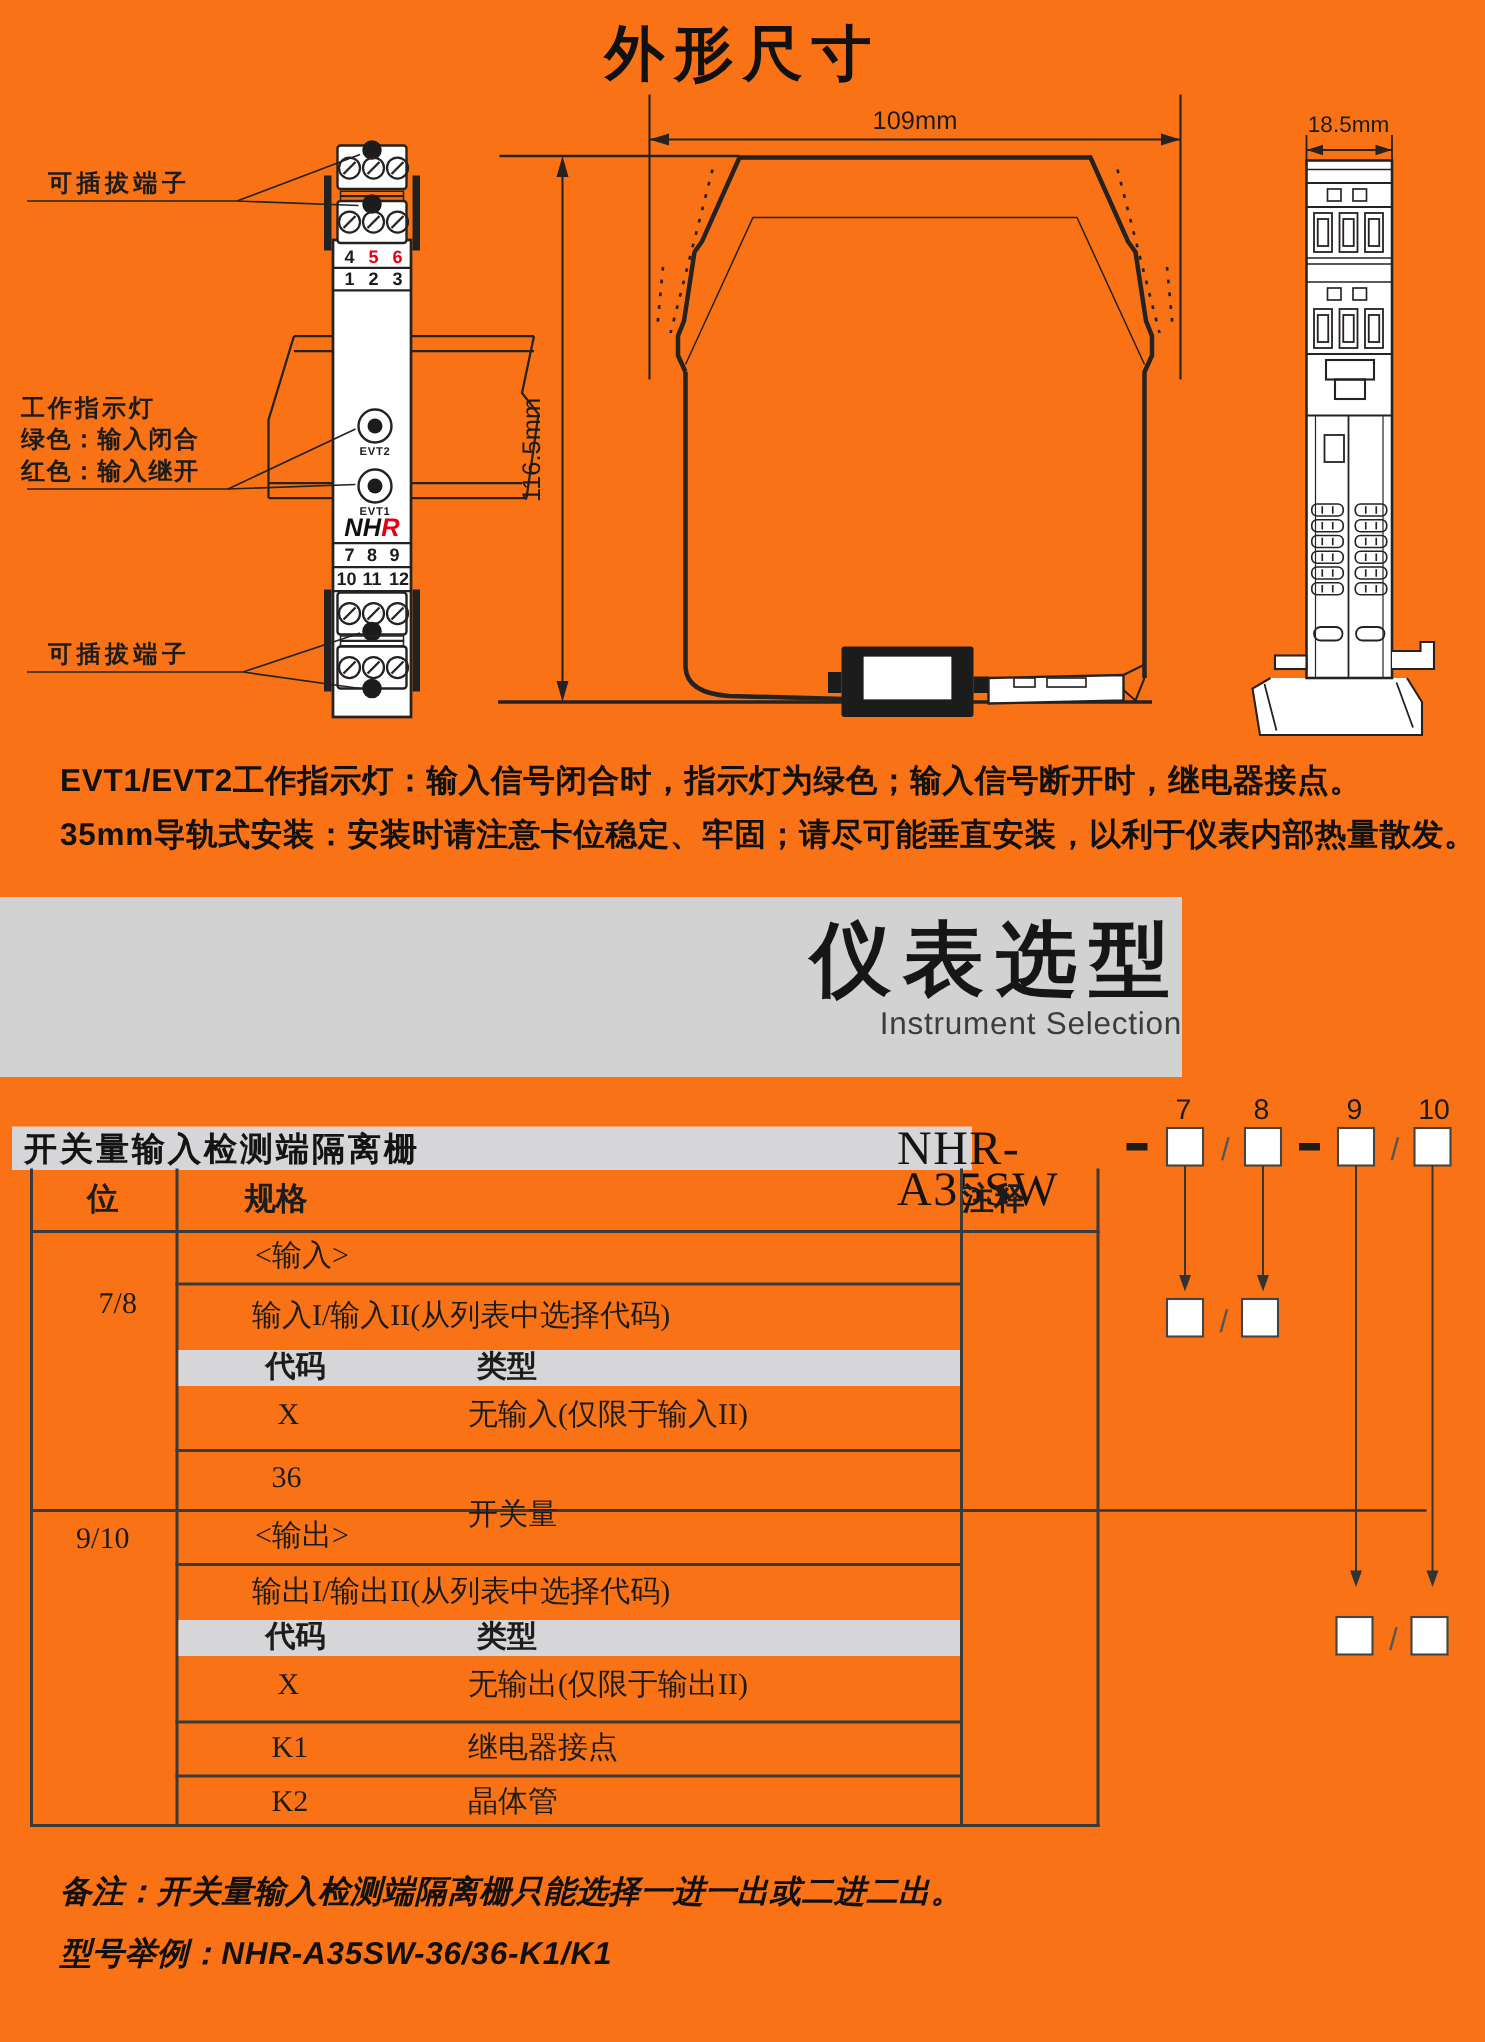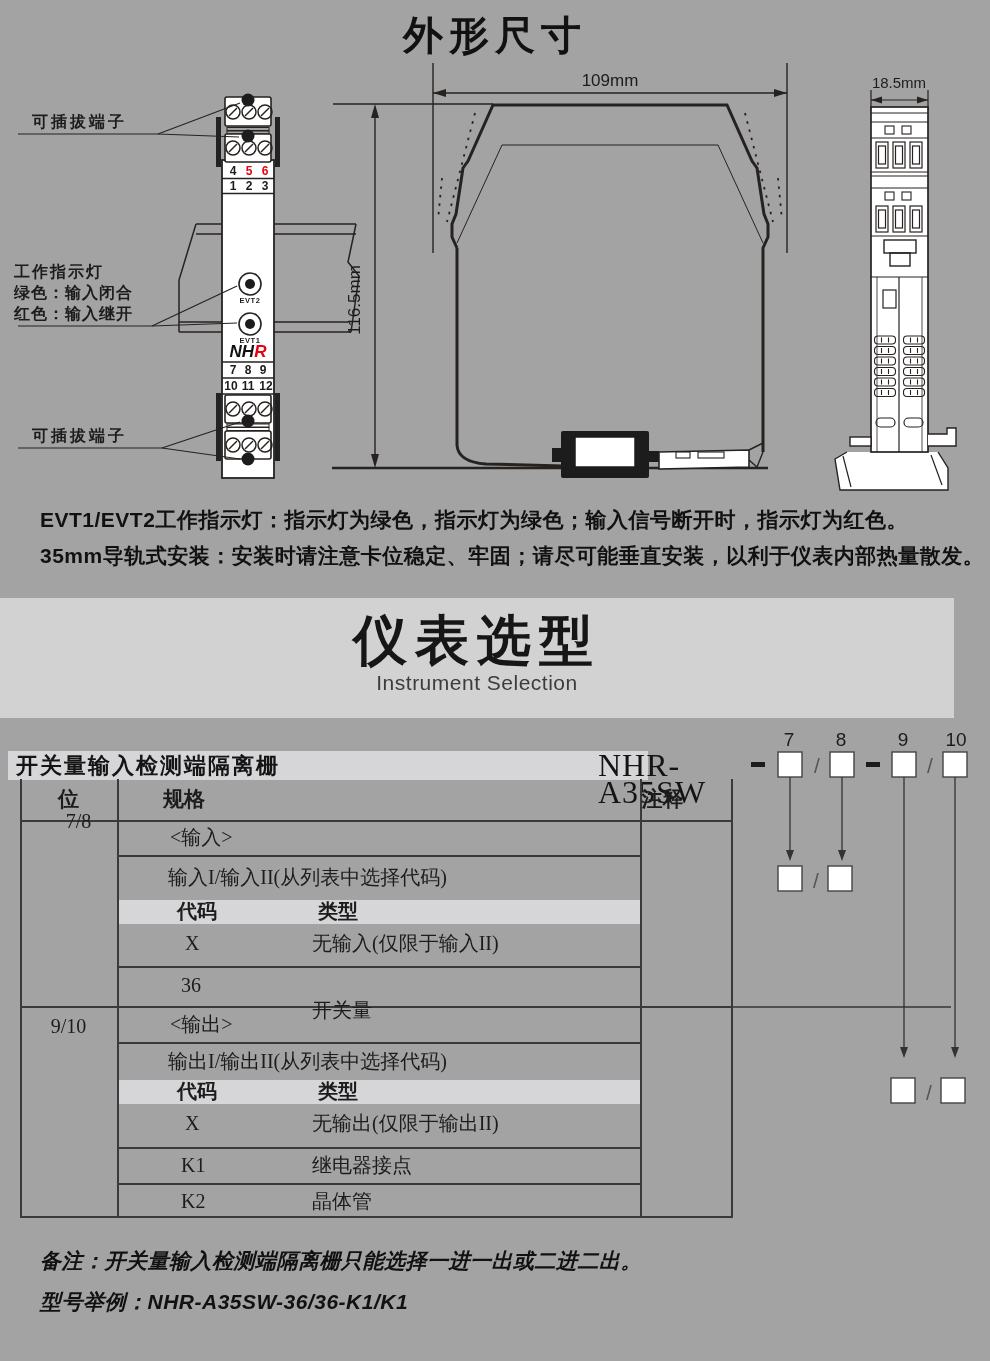--- a/index.html
+++ b/index.html
@@ -1,22 +1,22 @@
 <!DOCTYPE html>
 <html><head>
 <meta charset="utf-8">
 <style>
   html,body{margin:0;padding:0;background:#fff;}
-  #page{position:relative;width:990px;height:1361px;background:#a3a3a3;overflow:hidden;
+  #page{position:relative;width:990px;height:1361px;background:#f97316;overflow:hidden;
         font-family:"Liberation Sans","DejaVu Sans",sans-serif;color:#1c1c1c;}
   .abs{position:absolute;}
   .main-title{left:0;right:0;top:8px;text-align:center;font-size:40px;font-weight:700;
               letter-spacing:6px;color:#111;}
   .note{left:40px;font-size:21px;font-weight:700;color:#111;letter-spacing:0.5px;}
-  .banner{left:0;top:598px;width:954px;height:120px;background:#d2d2d2;text-align:center;}
+  .banner{left:0;top:598px;width:788px;height:120px;background:#d2d2d2;text-align:right;}
   .banner-title{margin-top:12px;font-size:54px;font-weight:700;letter-spacing:8px;color:#161616;line-height:60px;}
   .banner-sub{font-size:21px;color:#3c3c3c;line-height:26px;letter-spacing:0.5px;}
   .band{left:8px;top:751px;width:640px;height:29px;background:#d6d6d9;}
   .band-title{position:absolute;left:8px;top:1px;font-family:"Liberation Serif","DejaVu Serif",serif;
               font-weight:700;font-size:22px;letter-spacing:2px;color:#141414;line-height:27px;}
   .band-model{position:absolute;left:590px;top:1px;font-family:"Liberation Serif","DejaVu Serif",serif;
               font-size:32px;letter-spacing:1px;color:#141414;line-height:27px;}
   .hl{background:#3a3a3a;height:2px;}
   .vl{background:#3a3a3a;width:2px;}
   .grayband{background:#d6d6d9;}
@@ -282,21 +282,21 @@
     <text x="250" y="303" font-size="7.5" font-weight="700" text-anchor="middle" letter-spacing="0.5" fill="#1c1c1c">EVT2</text>
     <text x="250" y="343" font-size="7.5" font-weight="700" text-anchor="middle" letter-spacing="0.5" fill="#1c1c1c">EVT1</text>
 
     <text x="248" y="357" font-size="17" font-weight="800" font-style="italic" text-anchor="middle"><tspan fill="#111">NH</tspan><tspan fill="#e60012">R</tspan></text>
 
     <text x="610" y="86" font-size="17" text-anchor="middle" fill="#1c1c1c">109mm</text>
     <text x="360" y="300" font-size="17" text-anchor="middle" fill="#1c1c1c" transform="rotate(-90 360 300)">116.5mm</text>
     <text x="899" y="88" font-size="15" text-anchor="middle" fill="#1c1c1c">18.5mm</text>
   </svg>
 
-  <div class="abs note" style="top:506px">EVT1/EVT2工作指示灯：指示灯为绿色，指示灯为绿色；输入信号断开时，指示灯为红色。</div>
+  <div class="abs note" style="top:506px">EVT1/EVT2工作指示灯：输入信号闭合时，指示灯为绿色；输入信号断开时，继电器接点。</div>
   <div class="abs note" style="top:542px">35mm导轨式安装：安装时请注意卡位稳定、牢固；请尽可能垂直安装，以利于仪表内部热量散发。</div>
 
   <div class="abs banner">
     <div class="banner-title">仪表选型</div>
     <div class="banner-sub">Instrument Selection</div>
   </div>
 
   <div class="abs band">
     <div class="band-title">开关量输入检测端隔离栅</div>
     <div class="band-model">NHR-A35SW</div>
@@ -315,21 +315,21 @@
   <div class="abs hl" style="left:117px;top:1147px;width:524px"></div>
   <div class="abs hl" style="left:117px;top:1183px;width:524px"></div>
 
   <div class="abs grayband" style="left:119px;top:900px;width:521px;height:24px"></div>
   <div class="abs grayband" style="left:119px;top:1080px;width:521px;height:24px"></div>
 
   <div class="abs cell hdr center" style="left:20px;top:786px;width:97px">位</div>
   <div class="abs cell hdr" style="left:163px;top:786px">规格</div>
   <div class="abs cell hdr center" style="left:624px;top:786px;width:77px">注释</div>
 
-  <div class="abs cell center" style="left:20px;top:808px;width:117px">7/8</div>
+  <div class="abs cell center" style="left:20px;top:856px;width:117px">7/8</div>
   <div class="abs cell" style="left:170px;top:824px">&lt;输入&gt;</div>
   <div class="abs cell" style="left:168px;top:864px">输入I/输入II(从列表中选择代码)</div>
   <div class="abs cell b" style="left:177px;top:898px">代码</div>
   <div class="abs cell b" style="left:318px;top:898px">类型</div>
   <div class="abs cell" style="left:185px;top:930px">X</div>
   <div class="abs cell" style="left:312px;top:930px">无输入(仅限于输入II)</div>
   <div class="abs cell" style="left:181px;top:972px">36</div>
   <div class="abs cell" style="left:312px;top:997px">开关量</div>
 
   <div class="abs cell center" style="left:20px;top:1013px;width:97px">9/10</div>

